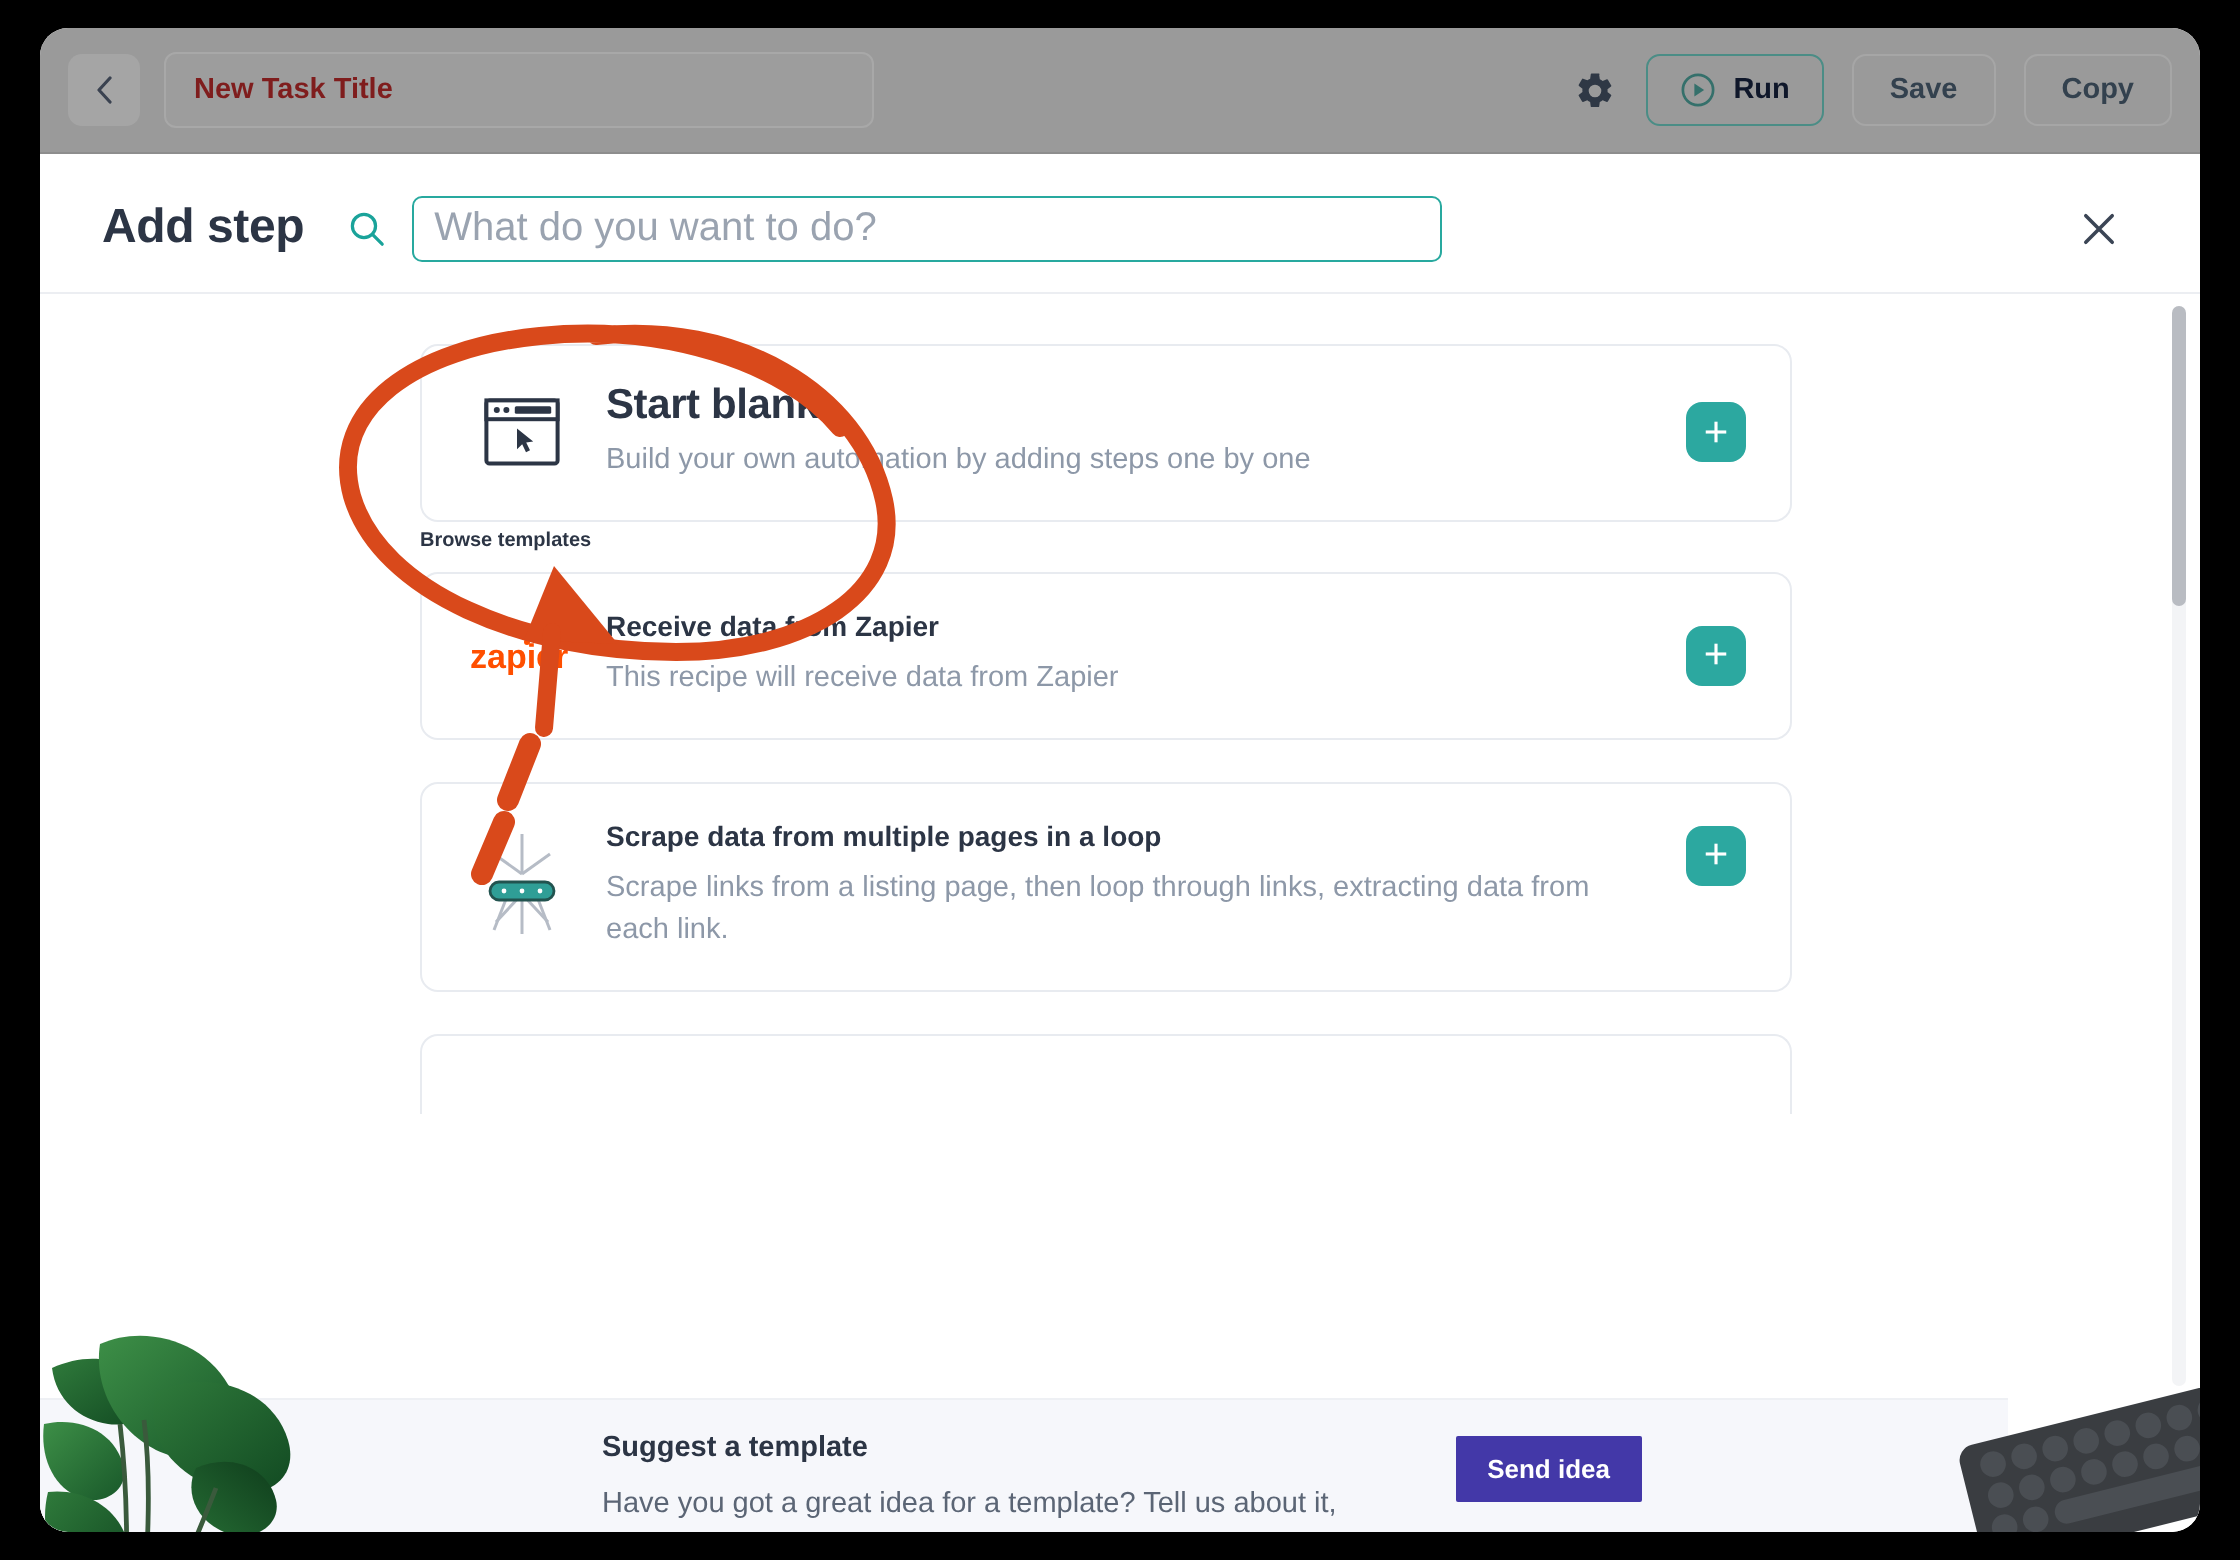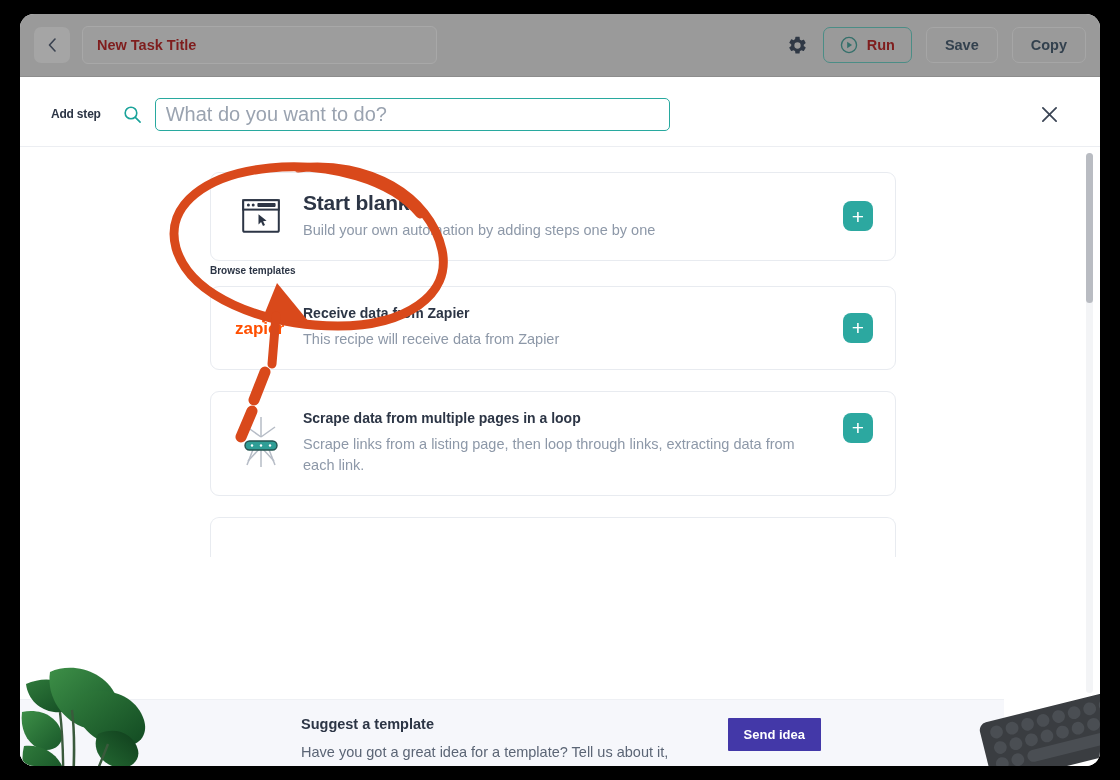--- a/index.html
+++ b/index.html
@@ -102,21 +102,21 @@
     gap: 8px;
     padding: 0 18px;
     font-size: 14.5px;
     font-weight: bold;
     color: #33414e;
     cursor: pointer;
     box-sizing: border-box;
   }
   .tb-btn.run {
     border-color: #4b8d86;
-    color: #7f1d1d;
+    color: #0f172a;
     padding: 0 16px;
   }
   .play-icon {
     width: 19px; height: 19px;
     display: flex; align-items: center; justify-content: center;
   }
 
   
   #modal {
     position: absolute;
@@ -132,21 +132,21 @@
     position: relative;
     height: 65px;
     display: flex;
     align-items: center;
     padding: 0 38px 0 31px;
     box-sizing: border-box;
     border-bottom: 1px solid #eceef2;
     background: #fff;
   }
   #modal-title {
-    font-size: 12px;
+    font-size: 24px;
     font-weight: bold;
     color: #2c3545;
     letter-spacing: -0.2px;
   }
   .search-wrap {
     margin-left: 22px;
     display: flex;
     align-items: center;
     gap: 13px;
     flex: 1;

